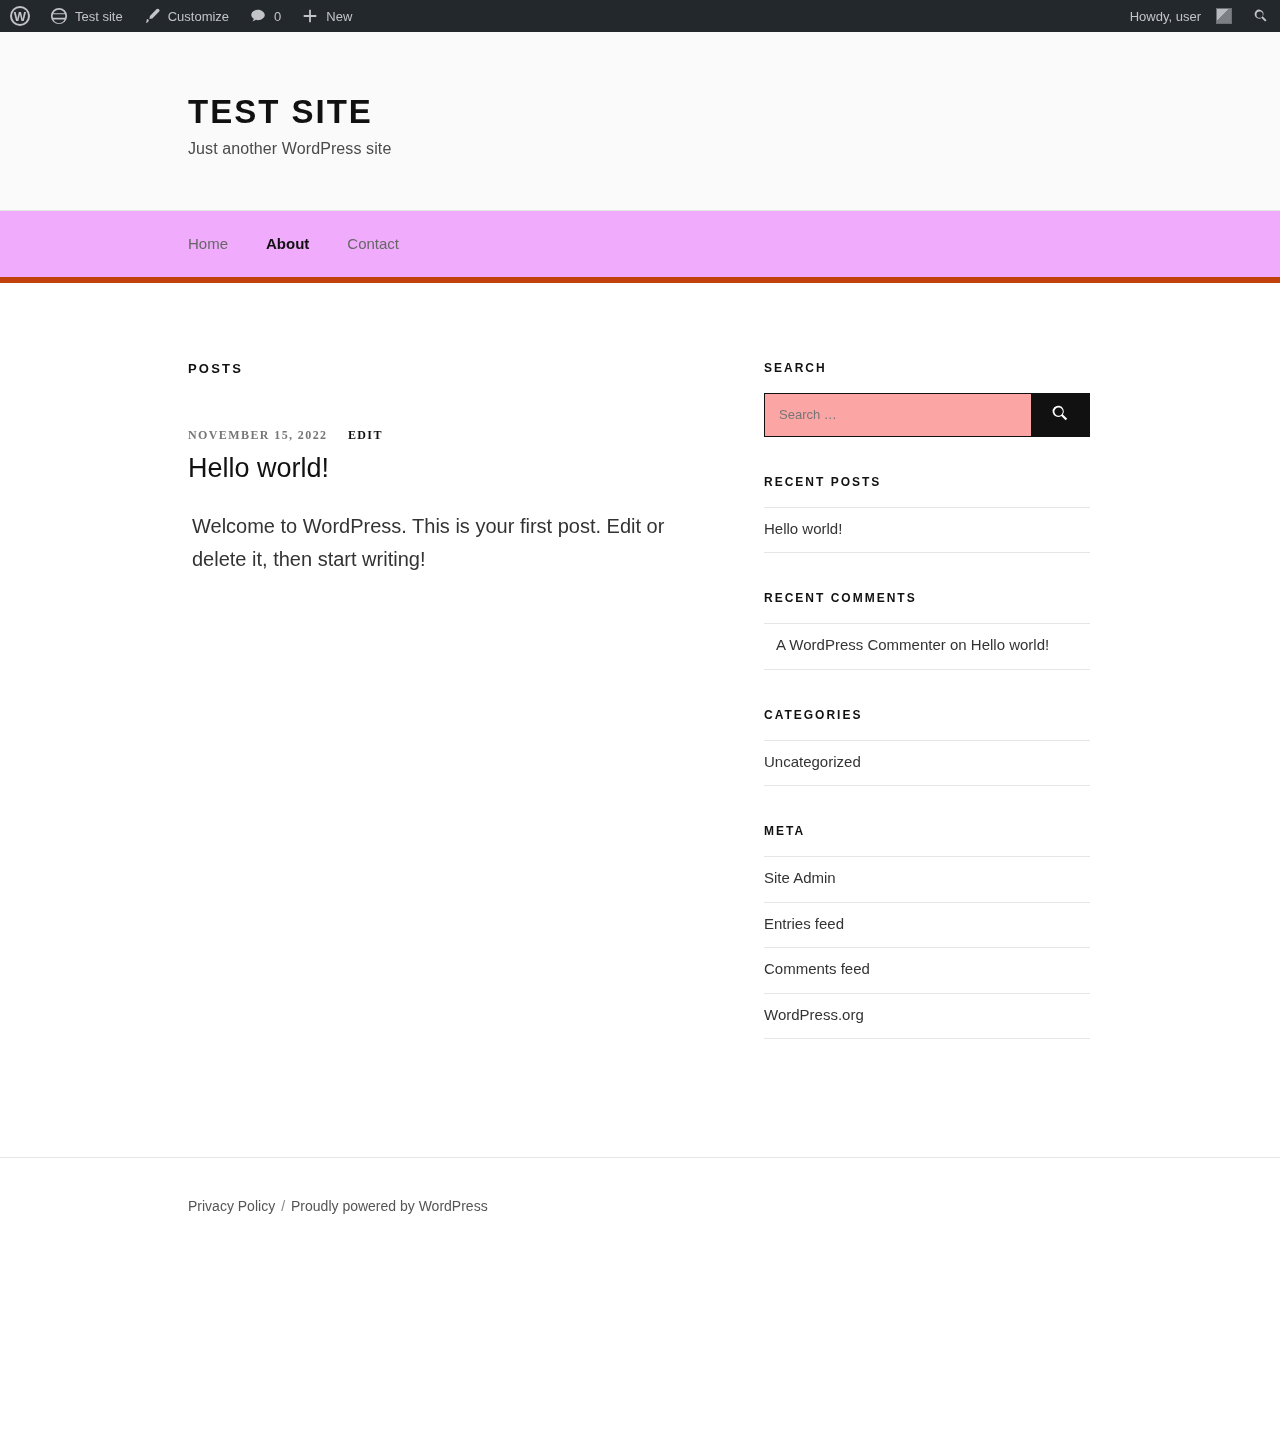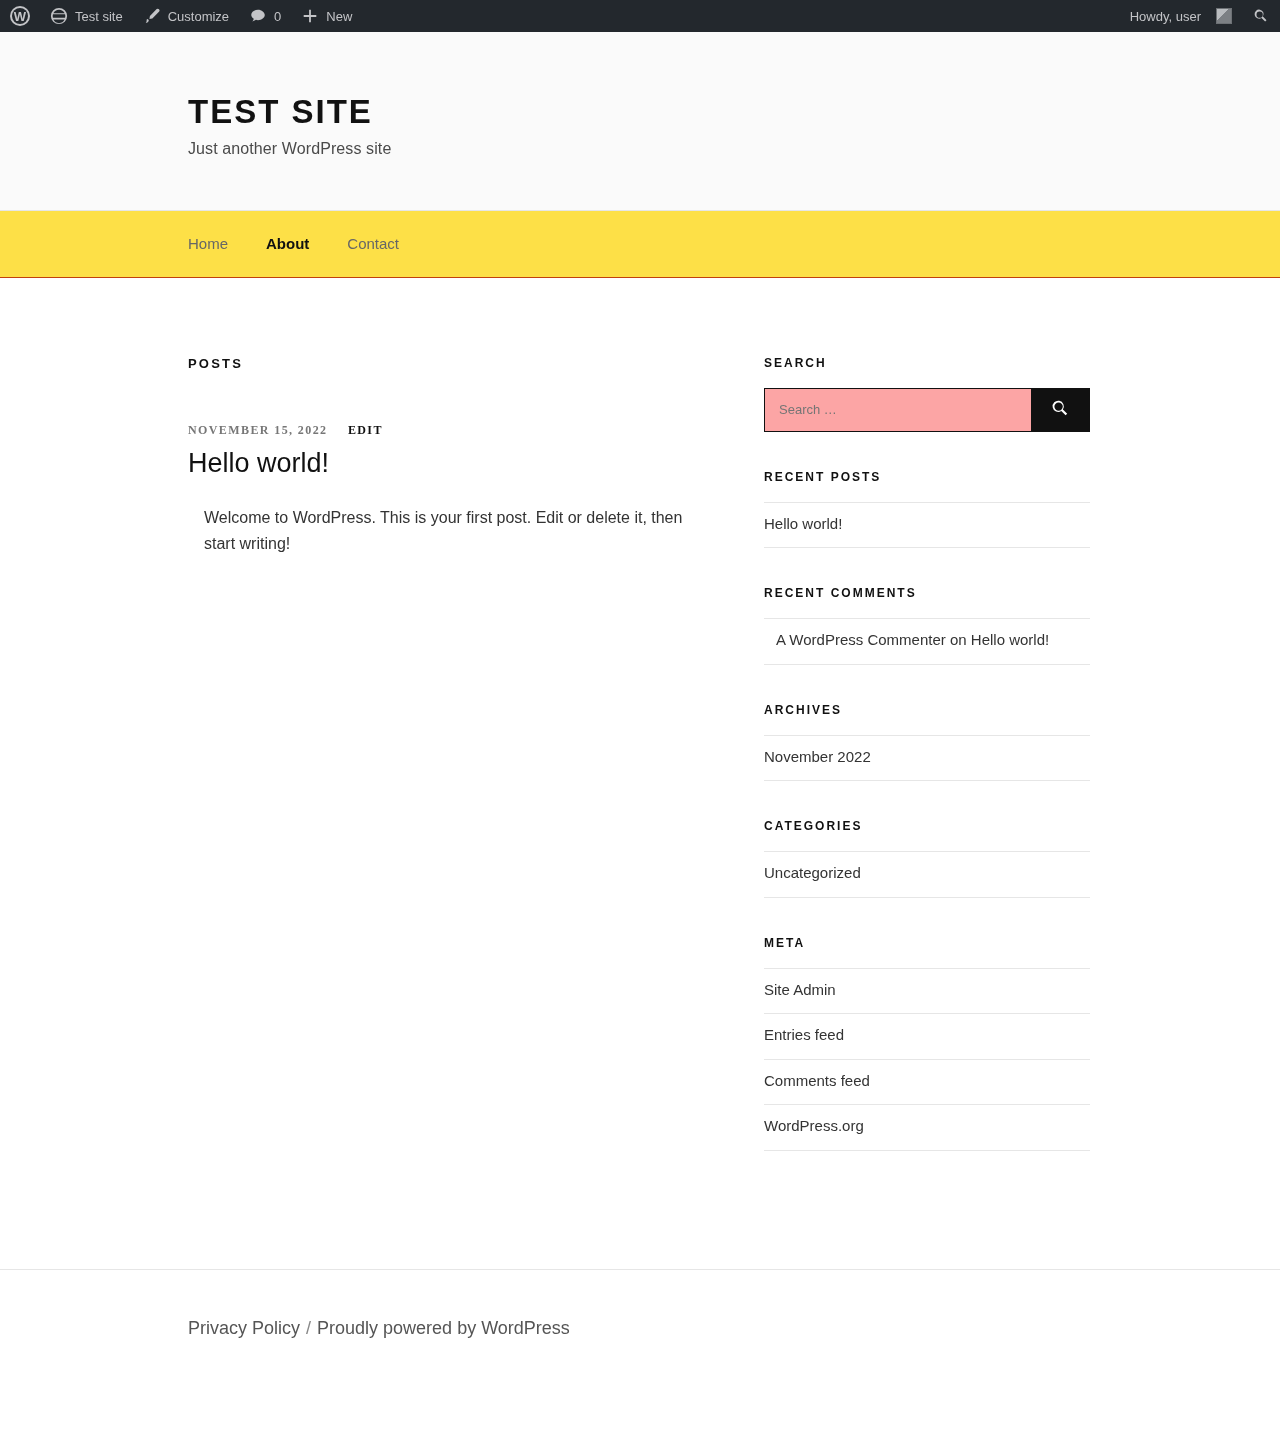--- a/index.html
+++ b/index.html
@@ -83,22 +83,22 @@
   }
   .site-description {
     font-size: 16px;
     color: #4a4a4a;
     margin: 0;
     letter-spacing: 0.1px;
   }
 
   
   .site-nav {
-    background: #fde047;
-    border-bottom: 1px solid #c2410c;
+    background: #f0abfc;
+    border-bottom: 6px solid #c2410c;
   }
   .nav-inner {
     display: flex;
     align-items: center;
     height: 66px;
     gap: 38px;
   }
   .nav-link {
     font-size: 15px;
     color: #666;
@@ -134,24 +134,24 @@
   .entry-meta a { color: #777; text-decoration: none; cursor: pointer; }
   .entry-meta .edit-link { color: #111; margin-left: 16px; }
   .entry-title {
     font-size: 27px;
     font-weight: normal;
     margin: 0 0 24px 0;
     color: #111;
     line-height: 1.3;
   }
   .entry-content {
-    font-size: 16px;
+    font-size: 20px;
     line-height: 1.65;
     color: #333;
-    margin: 16px;
+    margin: 4px;
     max-width: 500px;
   }
 
   
   .widget { margin-bottom: 38px; }
   .widget-title {
     font-size: 12px;
     font-weight: bold;
     letter-spacing: 2.0px;
     margin: 0 0 18px 0;
@@ -196,22 +196,22 @@
   .widget-list a { color: #333; text-decoration: none; cursor: pointer; }
   .comment-author { color: #333; margin-left: 12px; }
 
   
   .site-footer {
     border-top: 1px solid #e6e6e6;
     padding: 32px 0;
   }
   .footer-inner {
     width: 904px;
-    margin: 16px auto;
-    font-size: 18px;
+    margin: 8px auto;
+    font-size: 14px;
     color: #555;
     padding-left: -6px;
   }
   .footer-inner a { color: #555; text-decoration: none; cursor: pointer; }
   .sep { margin: 0 6px; color: #888; }
 </style>
 </head>
 <body>
 
 <div class="adminbar">
@@ -325,28 +325,20 @@
       <h2 class="widget-title">RECENT COMMENTS</h2>
       <ul class="widget-list">
         <li>
           <span class="comment-author">A WordPress Commenter</span>
           <span>on</span>
           <a>Hello world!</a>
         </li>
       </ul>
     </section>
 
-    <section class="widget">
-      <h2 class="widget-title">ARCHIVES</h2>
-      <ul class="widget-list">
-        <li>
-          <a>November 2022</a>
-        </li>
-      </ul>
-    </section>
 
     <section class="widget">
       <h2 class="widget-title">CATEGORIES</h2>
       <ul class="widget-list">
         <li>
           <a>Uncategorized</a>
         </li>
       </ul>
     </section>
 

